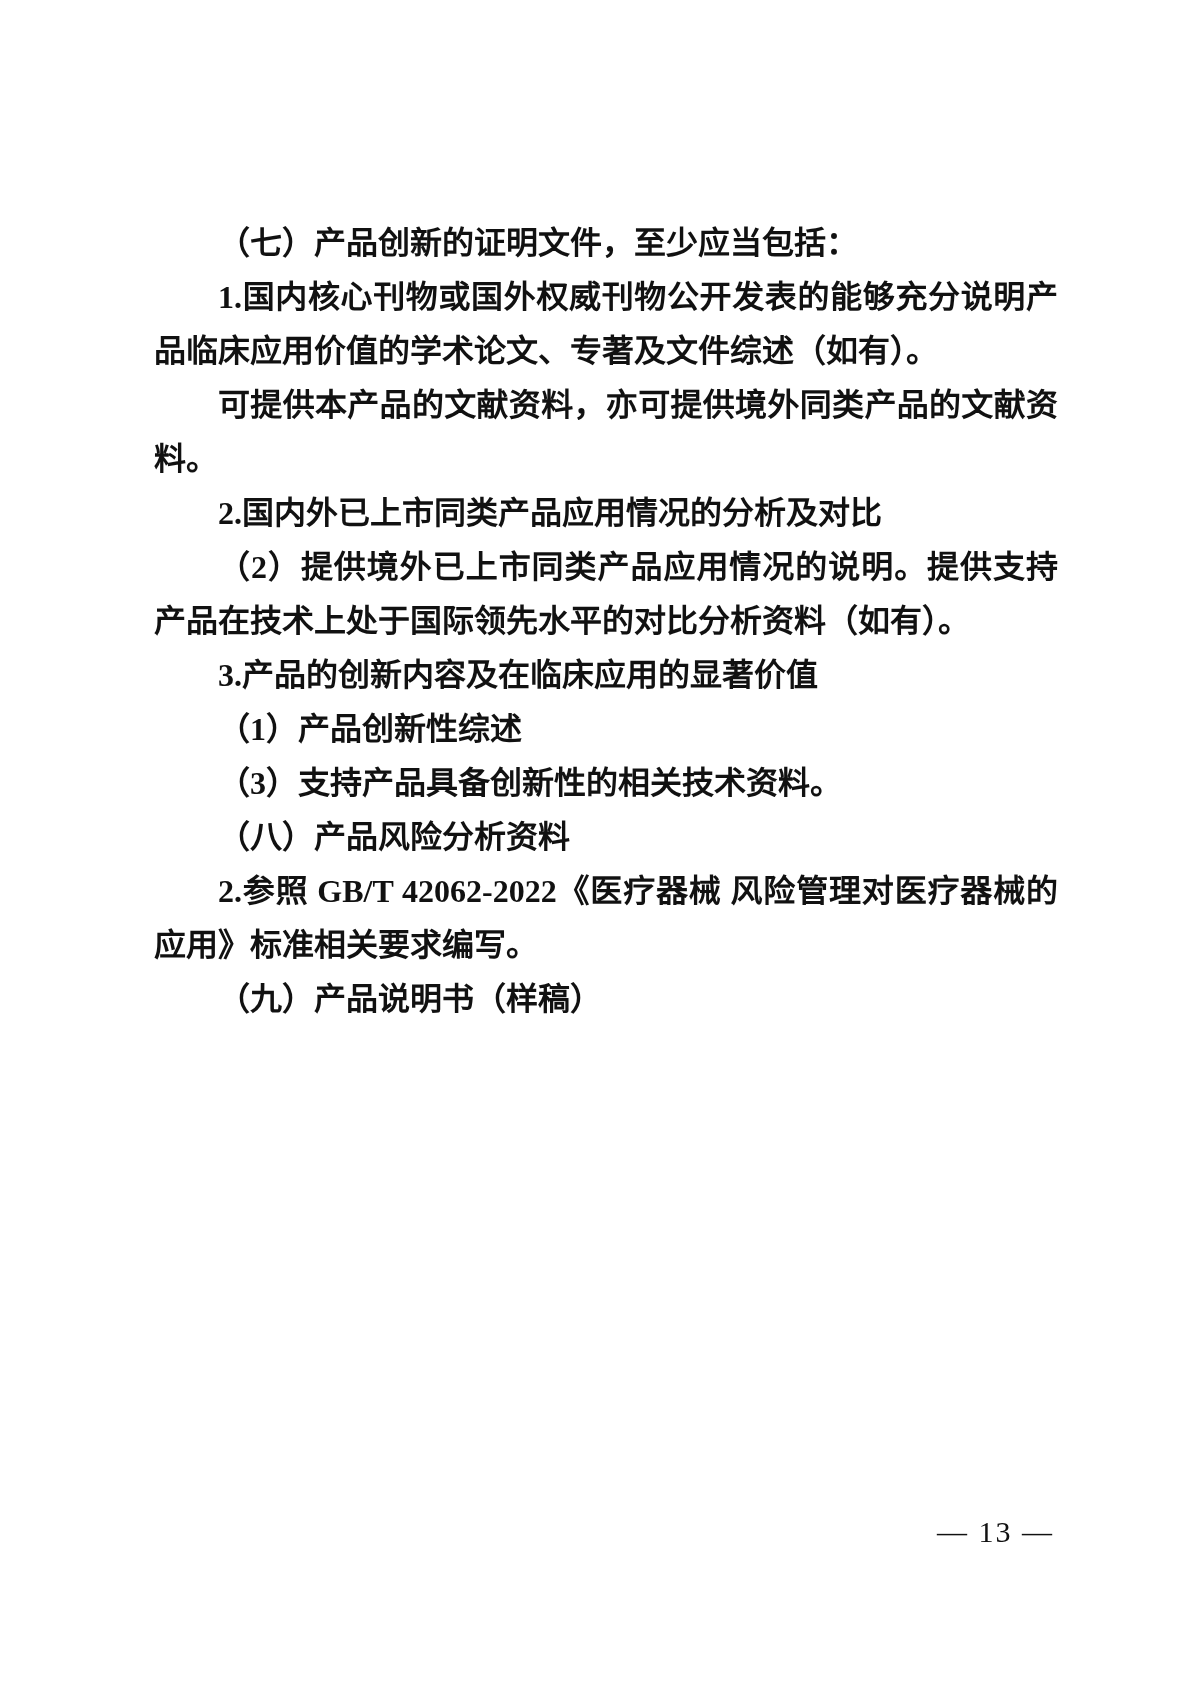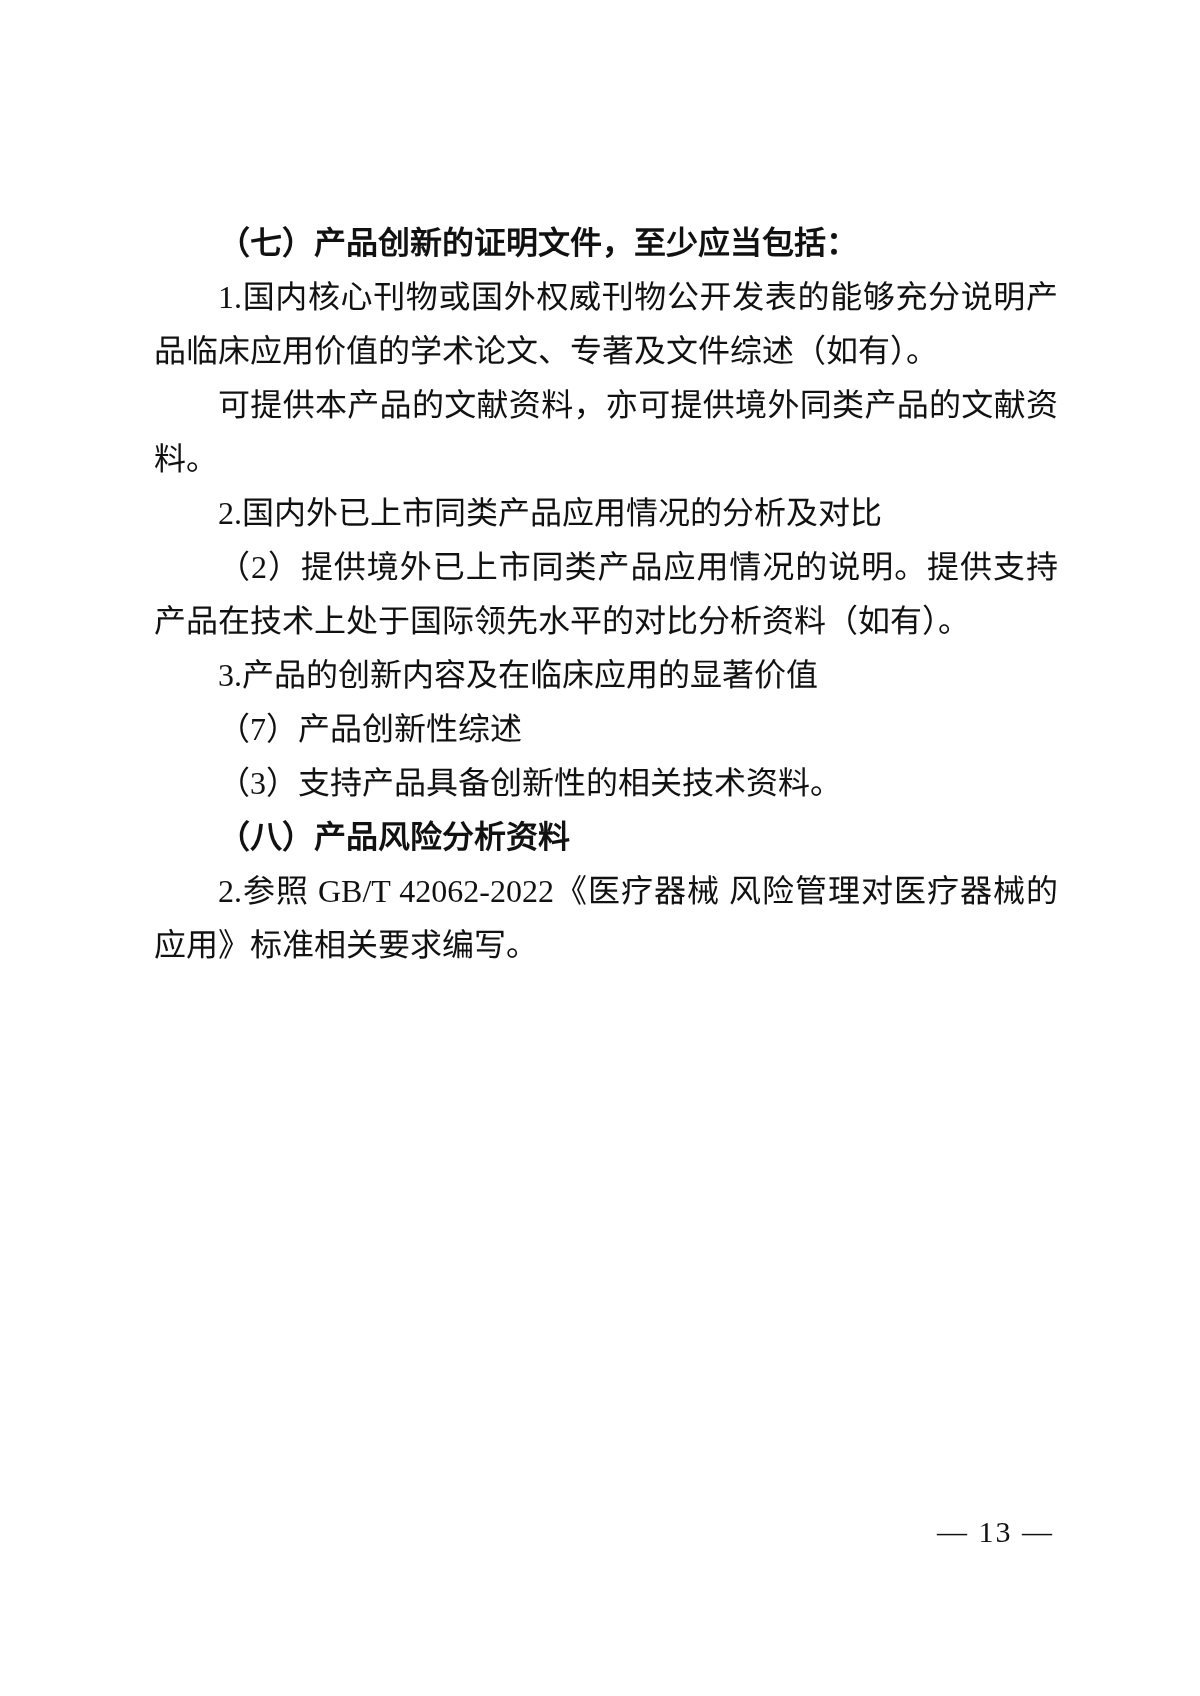--- a/index.html
+++ b/index.html
@@ -24,21 +24,21 @@
     top: 216px;
     width: 904px;
     font-size: 32px;
     line-height: 54px;
     text-align: justify;
   }
   .para {
     margin: 0;
     padding: 0;
     text-indent: 64px;
-    font-weight: 400;
+    font-weight: 700;
     word-break: break-all;
   }
   .para.heading {
     font-weight: 700;
     text-align: left;
   }
   .page-number {
     position: absolute;
     top: 1512px;
     right: 146px;
@@ -53,19 +53,20 @@
 <body>
 
 <div class="page">
   <div class="doc-body" id="doc-body">
       <p class="para heading">（七）产品创新的证明文件，至少应当包括：</p>
       <p class="para body">1.国内核心刊物或国外权威刊物公开发表的能够充分说明产品临床应用价值的学术论文、专著及文件综述（如有）。</p>
       <p class="para body">可提供本产品的文献资料，亦可提供境外同类产品的文献资料。</p>
       <p class="para body">2.国内外已上市同类产品应用情况的分析及对比</p>
       <p class="para body">（2）提供境外已上市同类产品应用情况的说明。提供支持产品在技术上处于国际领先水平的对比分析资料（如有）。</p>
       <p class="para body">3.产品的创新内容及在临床应用的显著价值</p>
-      <p class="para body">（7）产品创新性综述</p>
+      <p class="para body">（1）产品创新性综述</p>
       <p class="para body">（3）支持产品具备创新性的相关技术资料。</p>
       <p class="para heading">（八）产品风险分析资料</p>
       <p class="para body">2.参照 GB/T 42062-2022《医疗器械 风险管理对医疗器械的应用》标准相关要求编写。</p>
+      <p class="para heading">（九）产品说明书（样稿）</p>
     </div>
   <div class="page-number">— 13 —</div>
 </div>
 
 </body></html>

